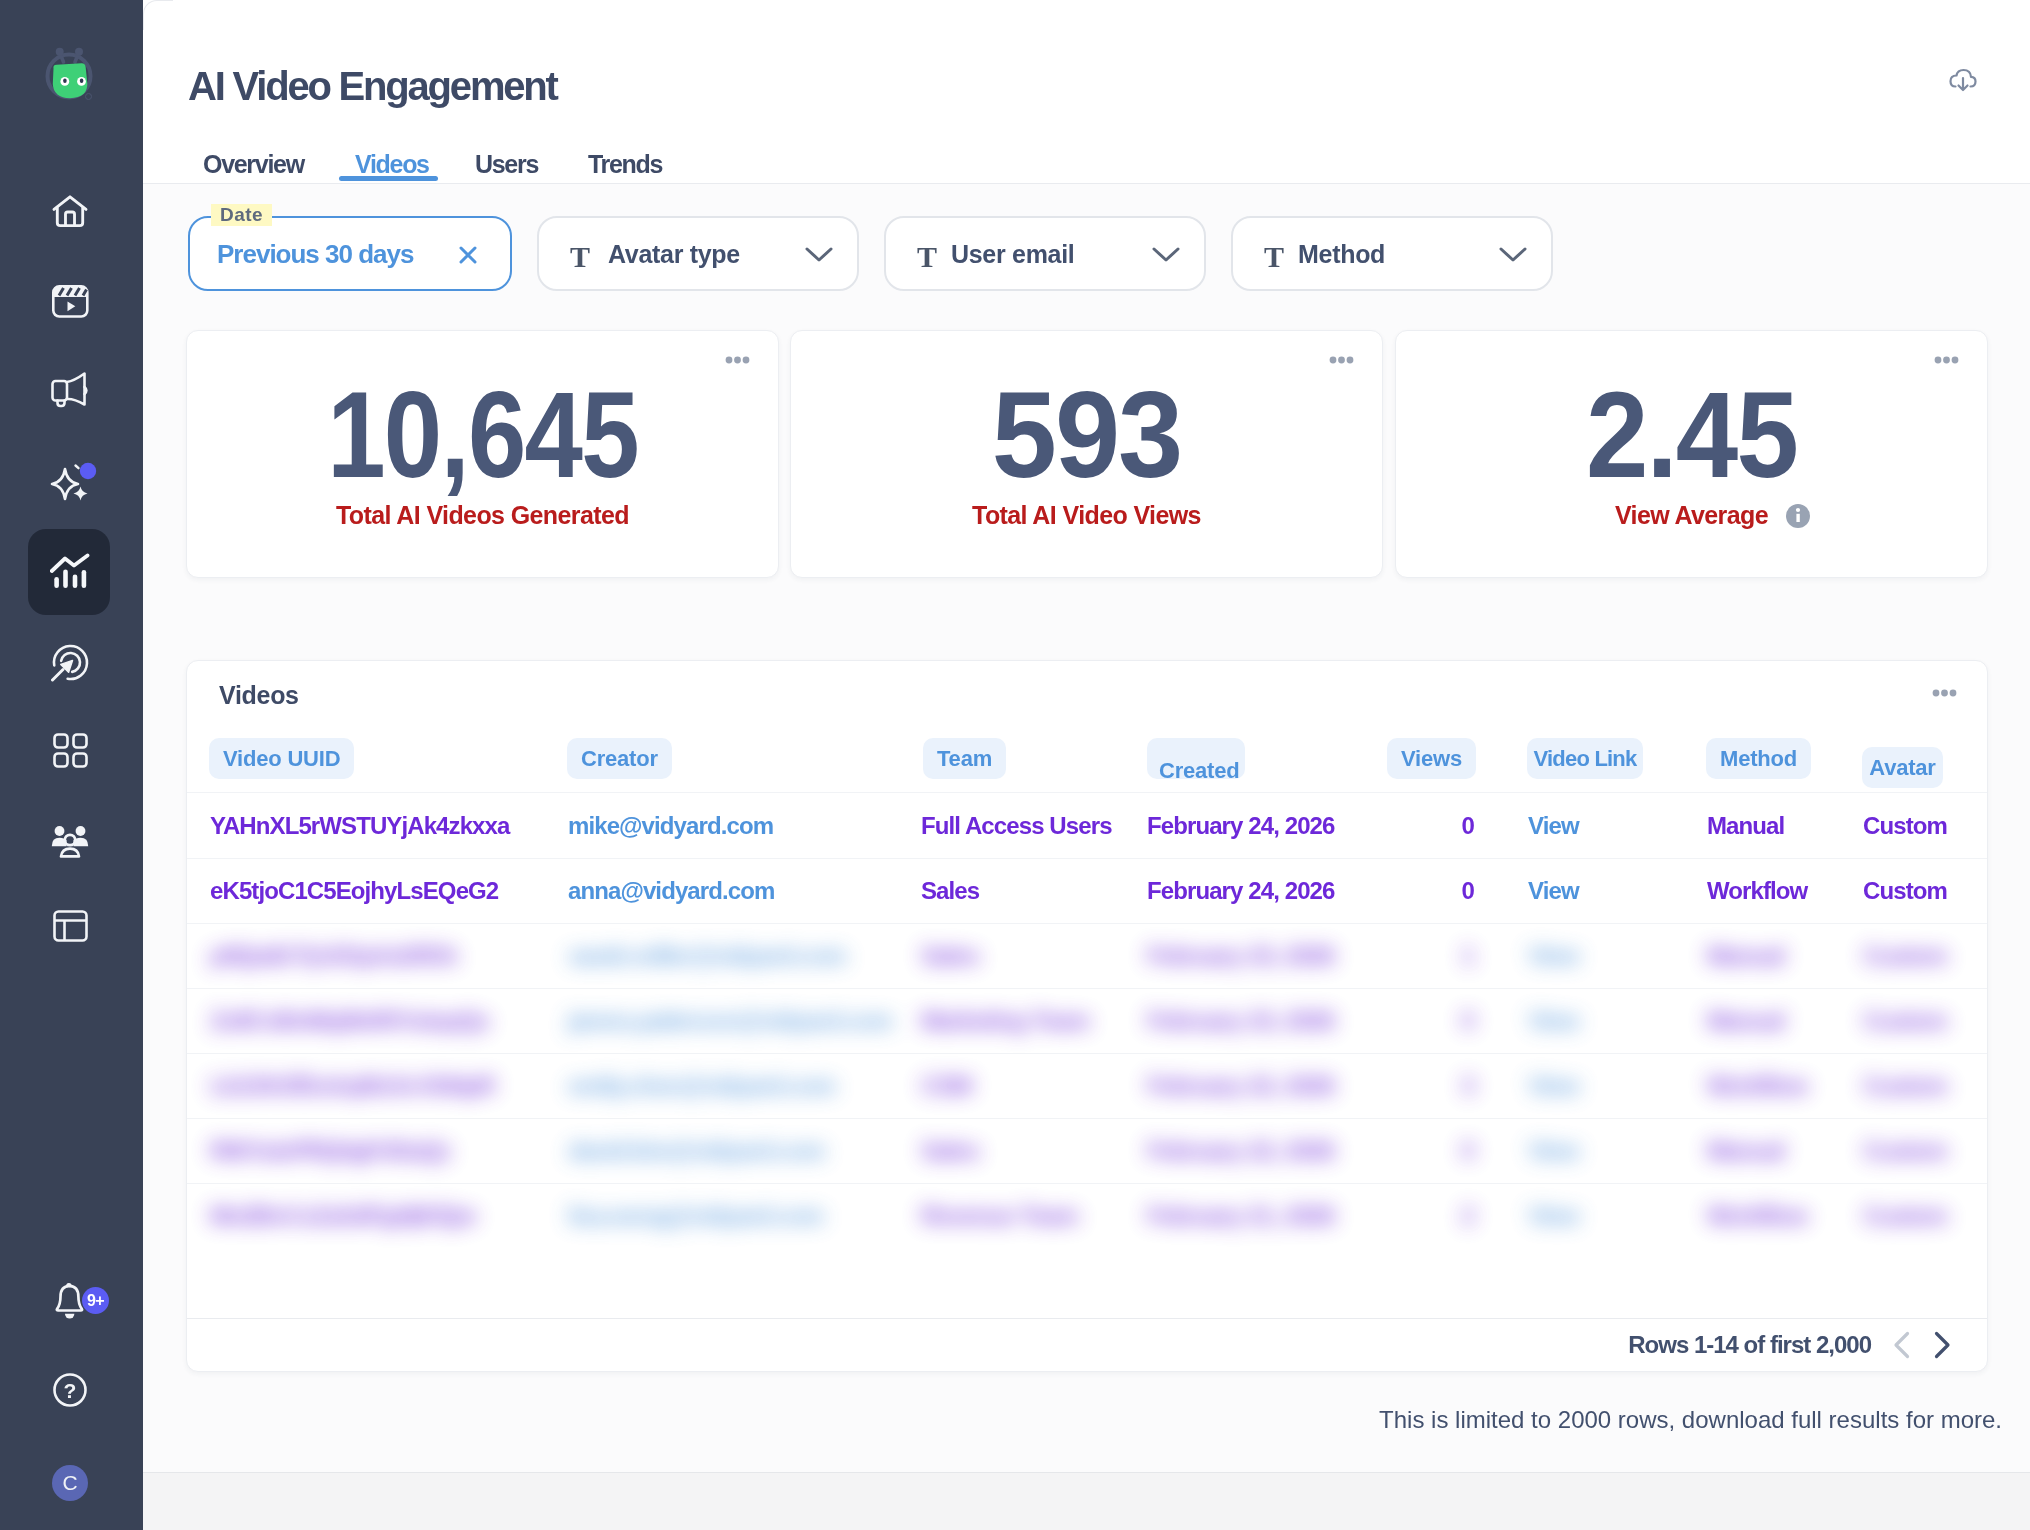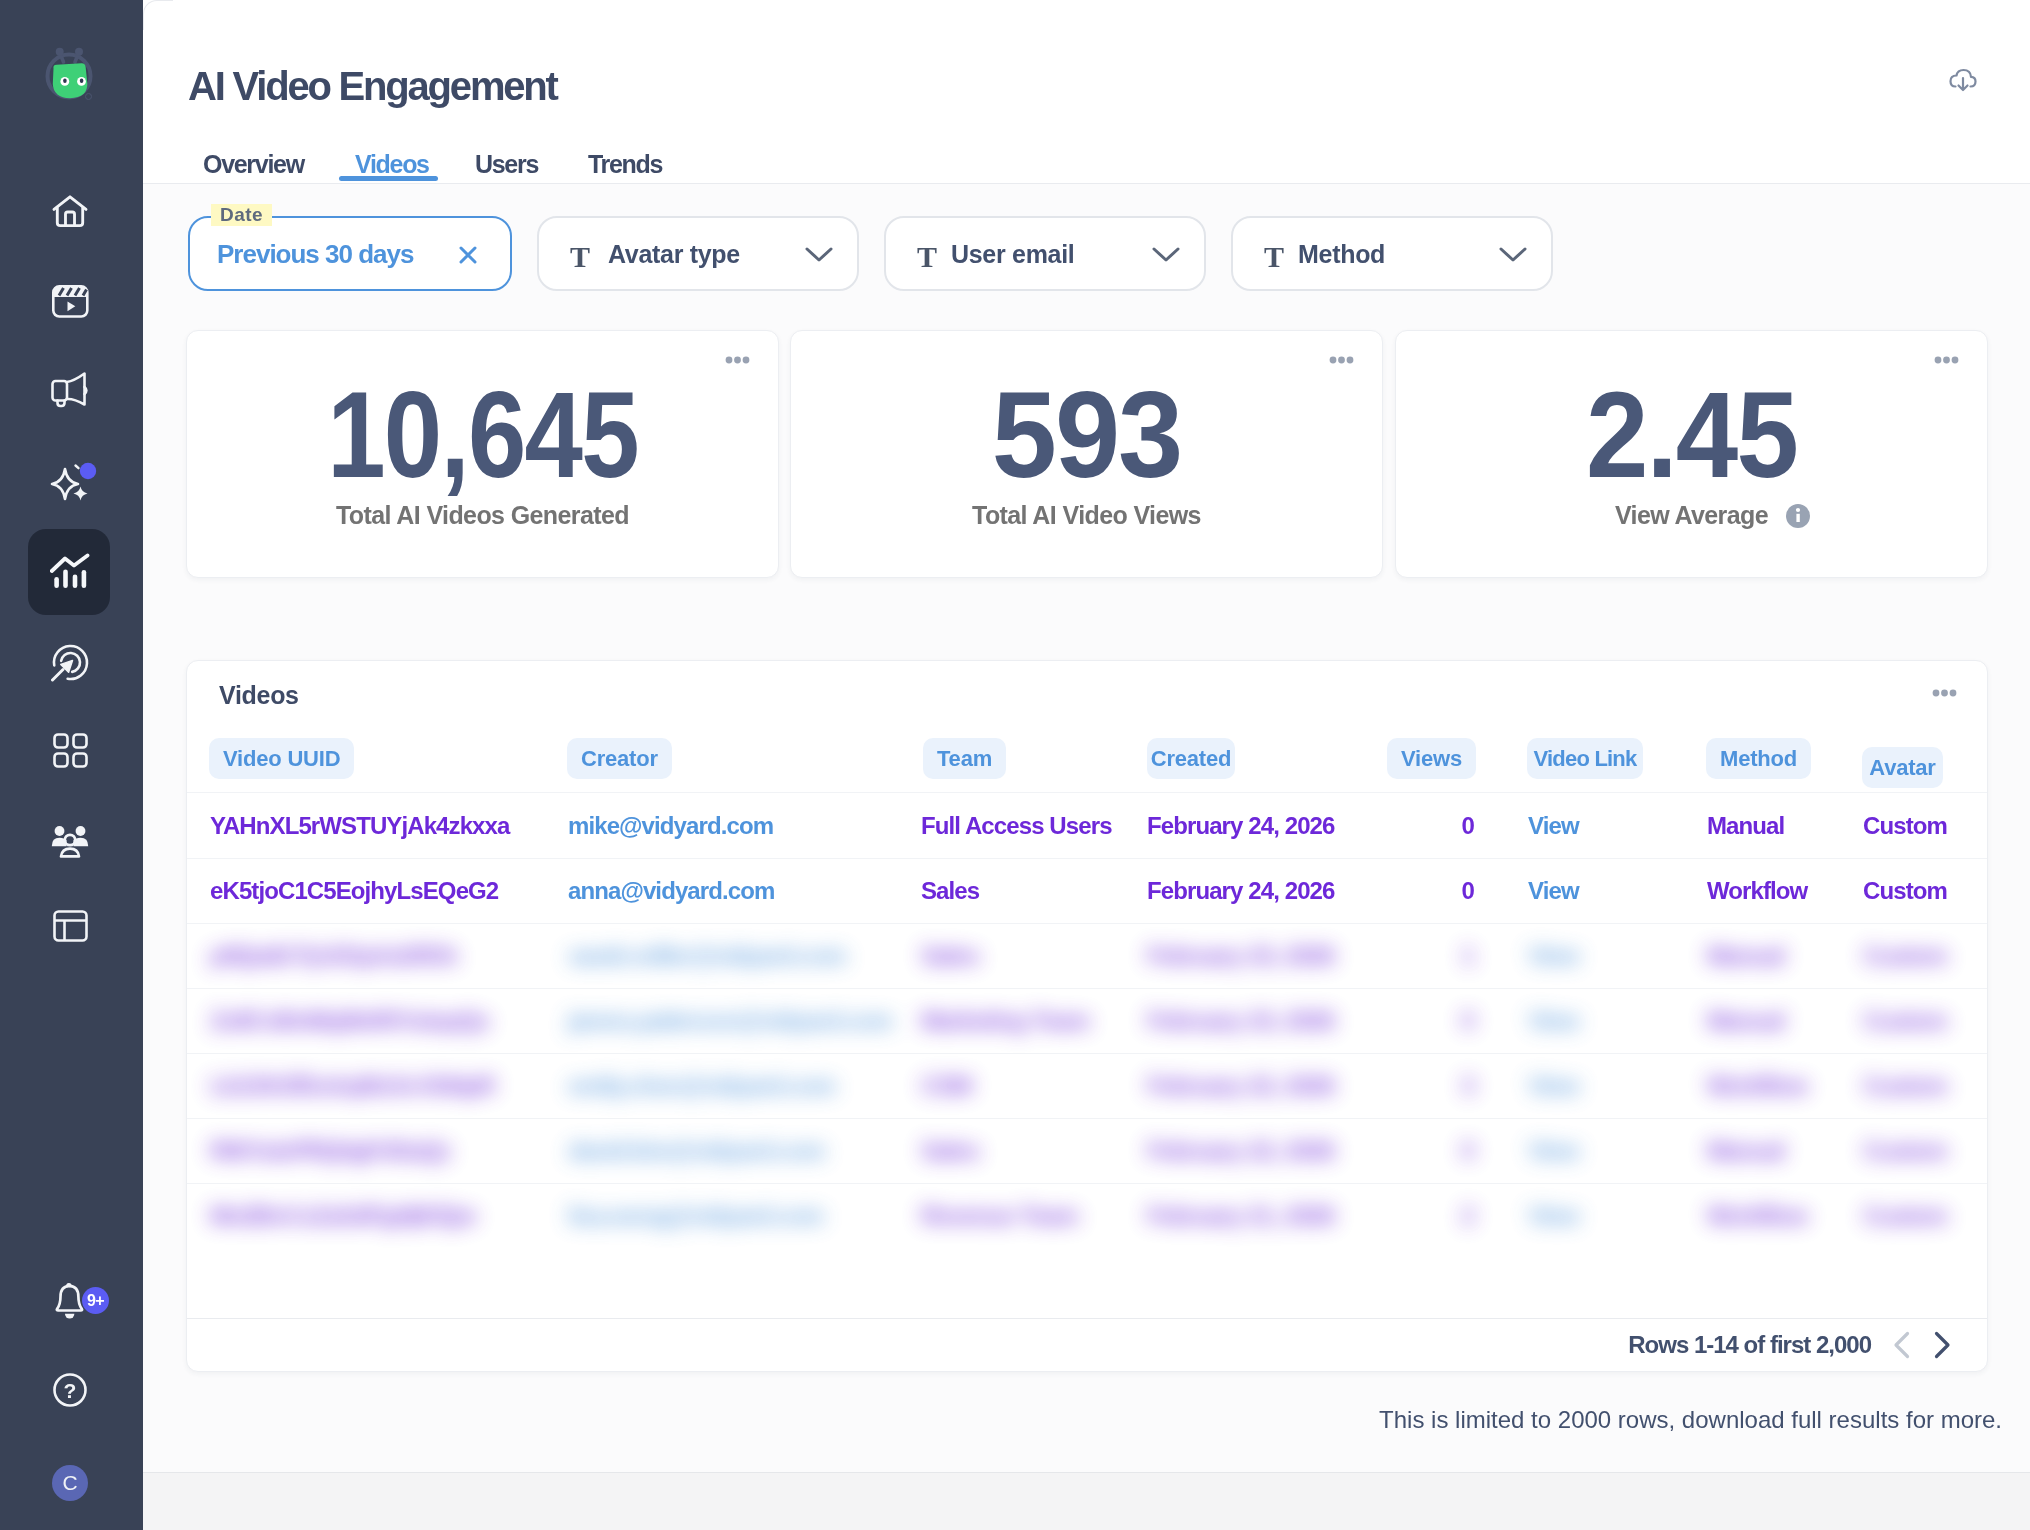--- a/index.html
+++ b/index.html
@@ -22,21 +22,21 @@
 
 .datebox { position:absolute; left:45px; top:216px; width:324px; height:75px; border:2.5px solid #4E93DC; border-radius:20px; background:#fff; }
 .datelegend { position:absolute; left:68px; top:204px; background:#fef9c3; padding:0 9px; font-size:19px; font-weight:700; color:#5E6A7E; letter-spacing:0.5px; }
 .datetext { position:absolute; left:74px; top:239px; font-size:26px; font-weight:700; color:#4E93DC; letter-spacing:-1px; }
 .fbox { position:absolute; top:216px; width:322px; height:75px; border:2px solid #E2E5EA; border-radius:20px; background:#fff; }
 .ticon { position:absolute; top:236px; font-family:"Liberation Serif", serif; font-size:30px; font-weight:700; color:#4A5568; }
 .flabel { position:absolute; top:240px; font-size:25px; font-weight:700; color:#42506E; letter-spacing:-0.3px; }
 
 .card { position:absolute; background:#fff; border:1px solid #ECEEF2; border-radius:12px; box-shadow:0 2px 5px rgba(40,50,70,0.05); }
 .statnum { position:absolute; width:100%; text-align:center; font-size:122px; font-weight:700; color:#4A5878; letter-spacing:-2px; transform:scaleX(0.86); line-height:1; }
-.statlabel { position:absolute; width:100%; text-align:center; font-size:25px; font-weight:700; color:#737373; letter-spacing:-0.6px; }
+.statlabel { position:absolute; width:100%; text-align:center; font-size:25px; font-weight:700; color:#b91c1c; letter-spacing:-0.6px; }
 
 .pill { position:absolute; top:77px; height:41px; line-height:41px; border-radius:10px; background:#EAF2FC; color:#4E93DC; font-size:22px; font-weight:700; letter-spacing:-0.2px; padding:0 14px; }
 .cell { position:absolute; font-size:24px; font-weight:700; color:#6d28d9; letter-spacing:-0.9px; height:65px; line-height:65px; }
 .cell.blue { color:#4E93DC; }
 .rowsep { position:absolute; height:1px; background:#F1F3F6; }
 .blurwrap { filter:blur(10px); opacity:0.8; }
 </style>
 </head>
 <body>
 <div id="main">
@@ -115,21 +115,21 @@
 <div class="card" style="left:43px;top:660px;width:1802px;height:712px;">
   <div class="abs" style="left:32px;top:20px;font-size:25px;font-weight:700;color:#3E4A66;letter-spacing:-0.3px;">Videos</div>
   <svg class="abs" style="right:30px;top:28px;" width="25" height="8">
         <circle cx="4" cy="4" r="3.4" fill="#99A2B2"></circle>
         <circle cx="12.5" cy="4" r="3.4" fill="#99A2B2"></circle>
         <circle cx="21" cy="4" r="3.4" fill="#99A2B2"></circle>
       </svg>
   <div class="pill" style="left:22px;">Video UUID</div>
   <div class="pill" style="left:380px;border-radius:10px;">Creator</div>
   <div class="pill" style="left:736px;">Team</div>
-  <div class="pill" style="left:960px;width:88px;padding:0;text-align:center;">Created</div>
+  <div class="pill" style="left:960px;width:98px;padding:12px;text-align:center;">Created</div>
   <div class="pill" style="left:1200px;">Views</div>
   <div class="pill" style="left:1340px;width:116px;padding:0;text-align:center;letter-spacing:-0.8px;">Video Link</div>
   <div class="pill" style="left:1519px;">Method</div>
   <div class="pill" style="left:1675px;width:81px;padding:0;text-align:center;margin-top:9px;">Avatar</div>
   <div class="rowsep" style="left:0;top:131px;width:100%;"></div>
 
   <div class="abs" style="left:0;top:132px;width:100%;height:65px;">
     <div class="cell" style="left:23px;">YAHnXL5rWSTUYjAk4zkxxa</div>
     <div class="cell blue" style="left:381px;">mike@vidyard.com</div>
     <div class="cell" style="left:734px;">Full Access Users</div>

